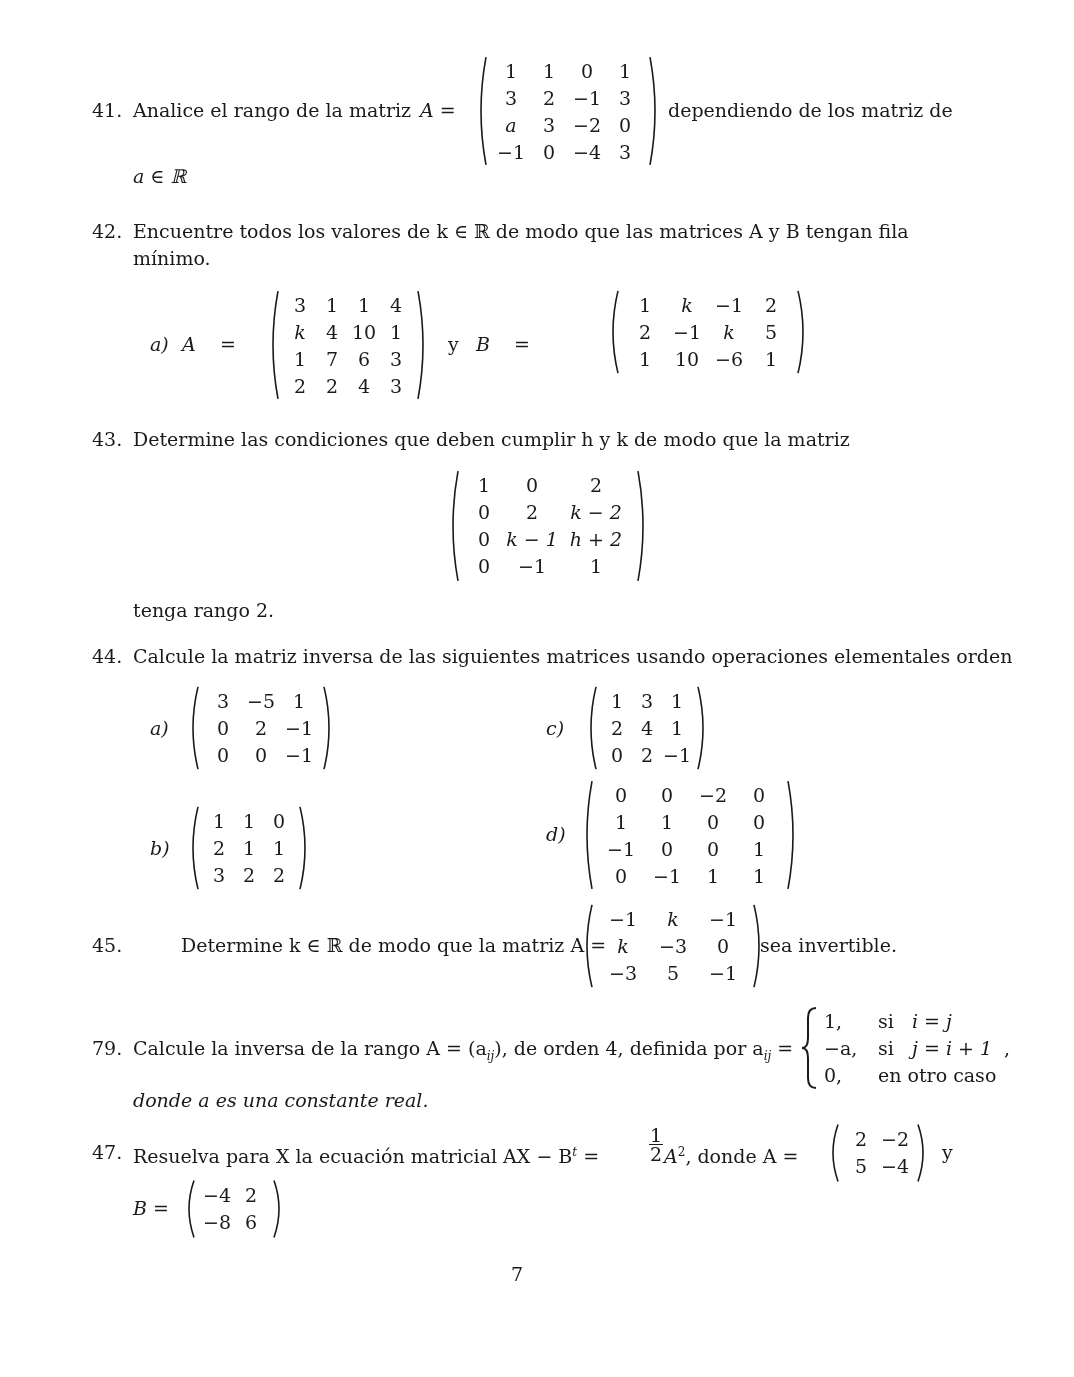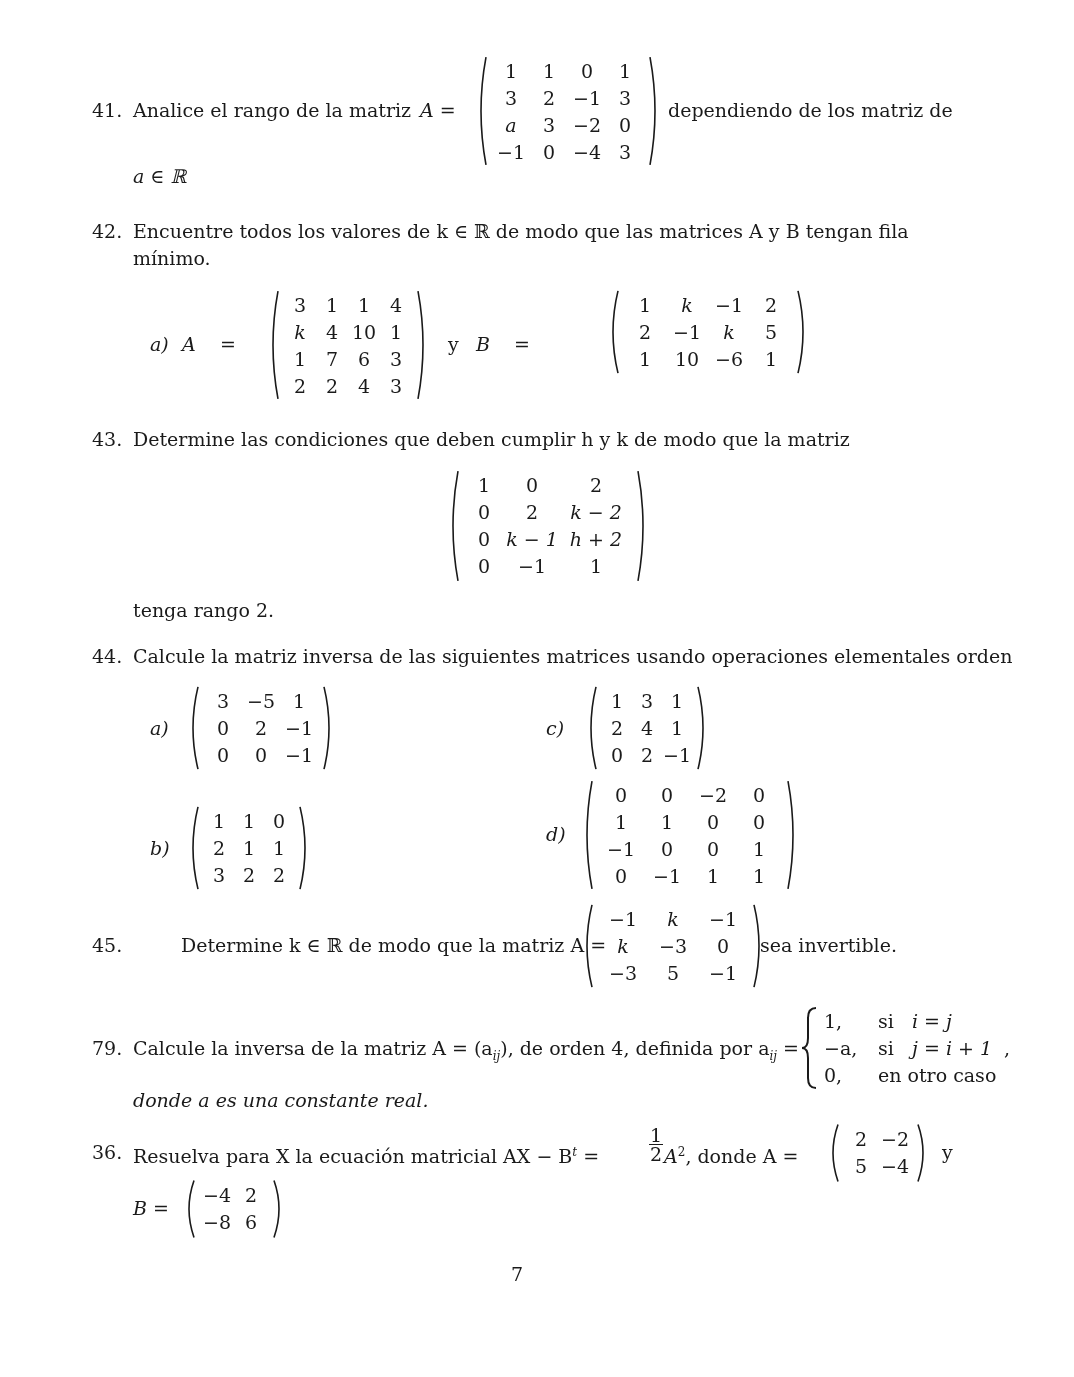--- a/index.html
+++ b/index.html
@@ -301,21 +301,21 @@
         <svg viewBox="0 0 14 100" preserveAspectRatio="none">
           <path d="M2 1 Q12 50 2 99" fill="none" stroke="#1a1a1a" stroke-width="1.6" vector-effect="non-scaling-stroke"></path>
         </svg>
       </div>
     </div>
   <span class="line" style="left:760px;top:933px;">sea invertible.</span>
 </div>
 
 <div>
   <span class="line" style="left:92px;top:1036px;">79.</span>
-  <span class="line" style="left:133px;top:1036px;"><span>Calcule la inversa de la matriz A = (a</span><sub class="it">ij</sub><span>), de orden 4, definida por a</span><sub class="it">ij</sub><span> =</span></span>
+  <span class="line" style="left:133px;top:1036px;"><span>Calcule la inversa de la rango A = (a</span><sub class="it">ij</sub><span>), de orden 4, definida por a</span><sub class="it">ij</sub><span> =</span></span>
   <svg class="brace" style="left:800px;top:1006px;" width="18" height="84" viewBox="0 0 18 84">
     <path d="M16 2 Q8 2 8 12 L8 32 Q8 42 2 42 Q8 42 8 52 L8 72 Q8 82 16 82" fill="none" stroke="#1a1a1a" stroke-width="2"></path>
   </svg>
   <div class="abs" style="left:824px;top:1008px;line-height:27px;">
     <div style="display:flex;">
       <span style="width:54px;">1,</span>
       <span style="width:34px;">si</span>
       <span class="it">i = j</span>
     </div>
     <div style="display:flex;">
@@ -326,21 +326,21 @@
     </div>
     <div style="display:flex;">
       <span style="width:54px;">0,</span>
       <span>en otro caso</span>
     </div>
   </div>
   <span class="line" style="left:133px;top:1088px;font-style:italic;">donde a es una constante real.</span>
 </div>
 
 <div>
-  <span class="line" style="left:92px;top:1140px;">36.</span>
+  <span class="line" style="left:92px;top:1140px;">47.</span>
   <span class="line" style="left:133px;top:1140px;"><span>Resuelva para X la ecuación matricial AX − B</span><sup class="it">t</sup><span> = </span></span>
   <span class="frac abs" style="left:648px;top:1126px;">
       <span class="n">1</span>
       <span class="d">2</span>
     </span>
   <span class="line" style="left:664px;top:1140px;"><span class="it">A</span><sup>2</sup><span>, donde A =</span></span>
   <div class="mat" style="left:826px;top:1124px;height:58px;">
       <div class="paren">
         <svg viewBox="0 0 14 100" preserveAspectRatio="none">
           <path d="M12 1 Q2 50 12 99" fill="none" stroke="#1a1a1a" stroke-width="1.6" vector-effect="non-scaling-stroke"></path>

